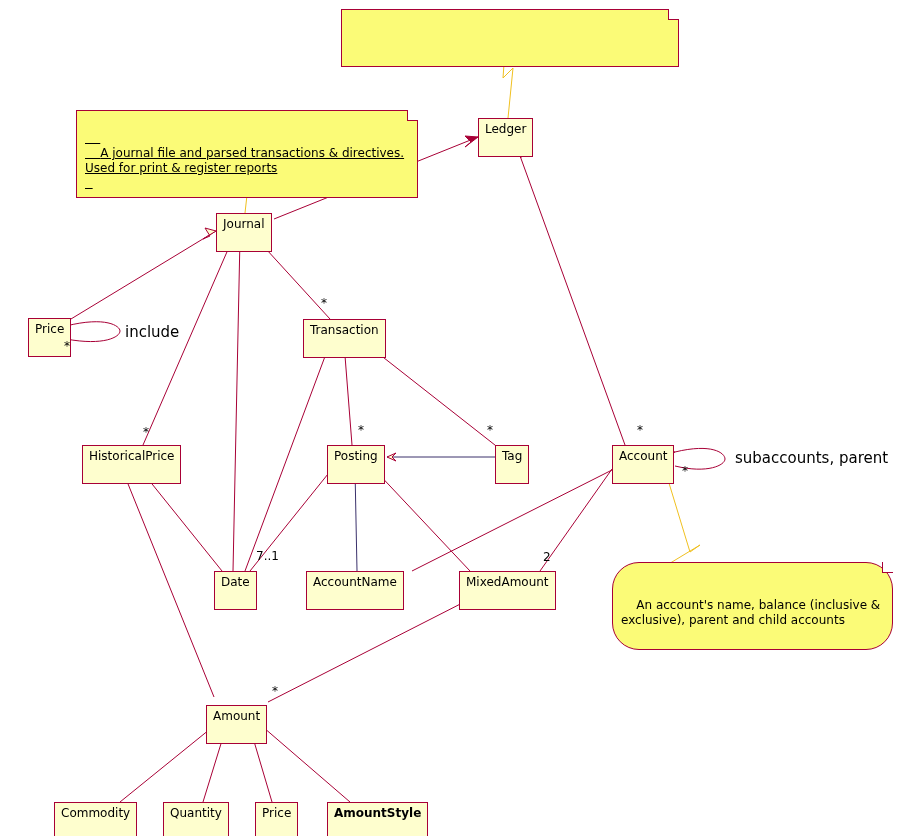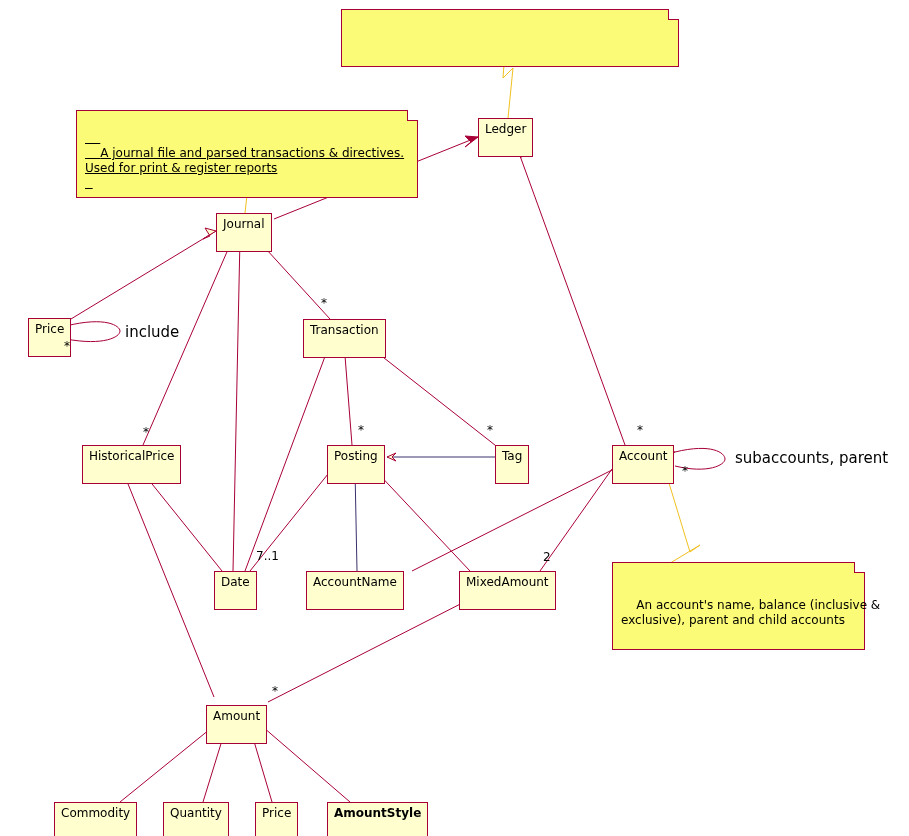--- a/index.html
+++ b/index.html
@@ -145,21 +145,21 @@
   <div class="note" style="left:341px; top:9px; width:338px;">
     <span class="fold"></span>
   </div>
 
   <div class="note" style="left:76px; top:110px; width:342px;text-decoration:underline;">
     <span class="fold"></span>
     <span>A journal file and parsed transactions &amp; directives.
 Used for print &amp; register reports</span>
   </div>
 
-  <div class="note" style="left:612px; top:562px; width:253px;">
+  <div class="note" style="left:612px; top:562px; width:281px;border-radius:27px;">
     <span class="fold"></span>
     <span>An account's name, balance (inclusive &amp;
 exclusive), parent and child accounts</span>
   </div>
 
   <div class="cls" style="left:478px; top:118px;">
     <span>Ledger</span>
   </div>
 
   <div class="cls" style="left:216px; top:213px;">

